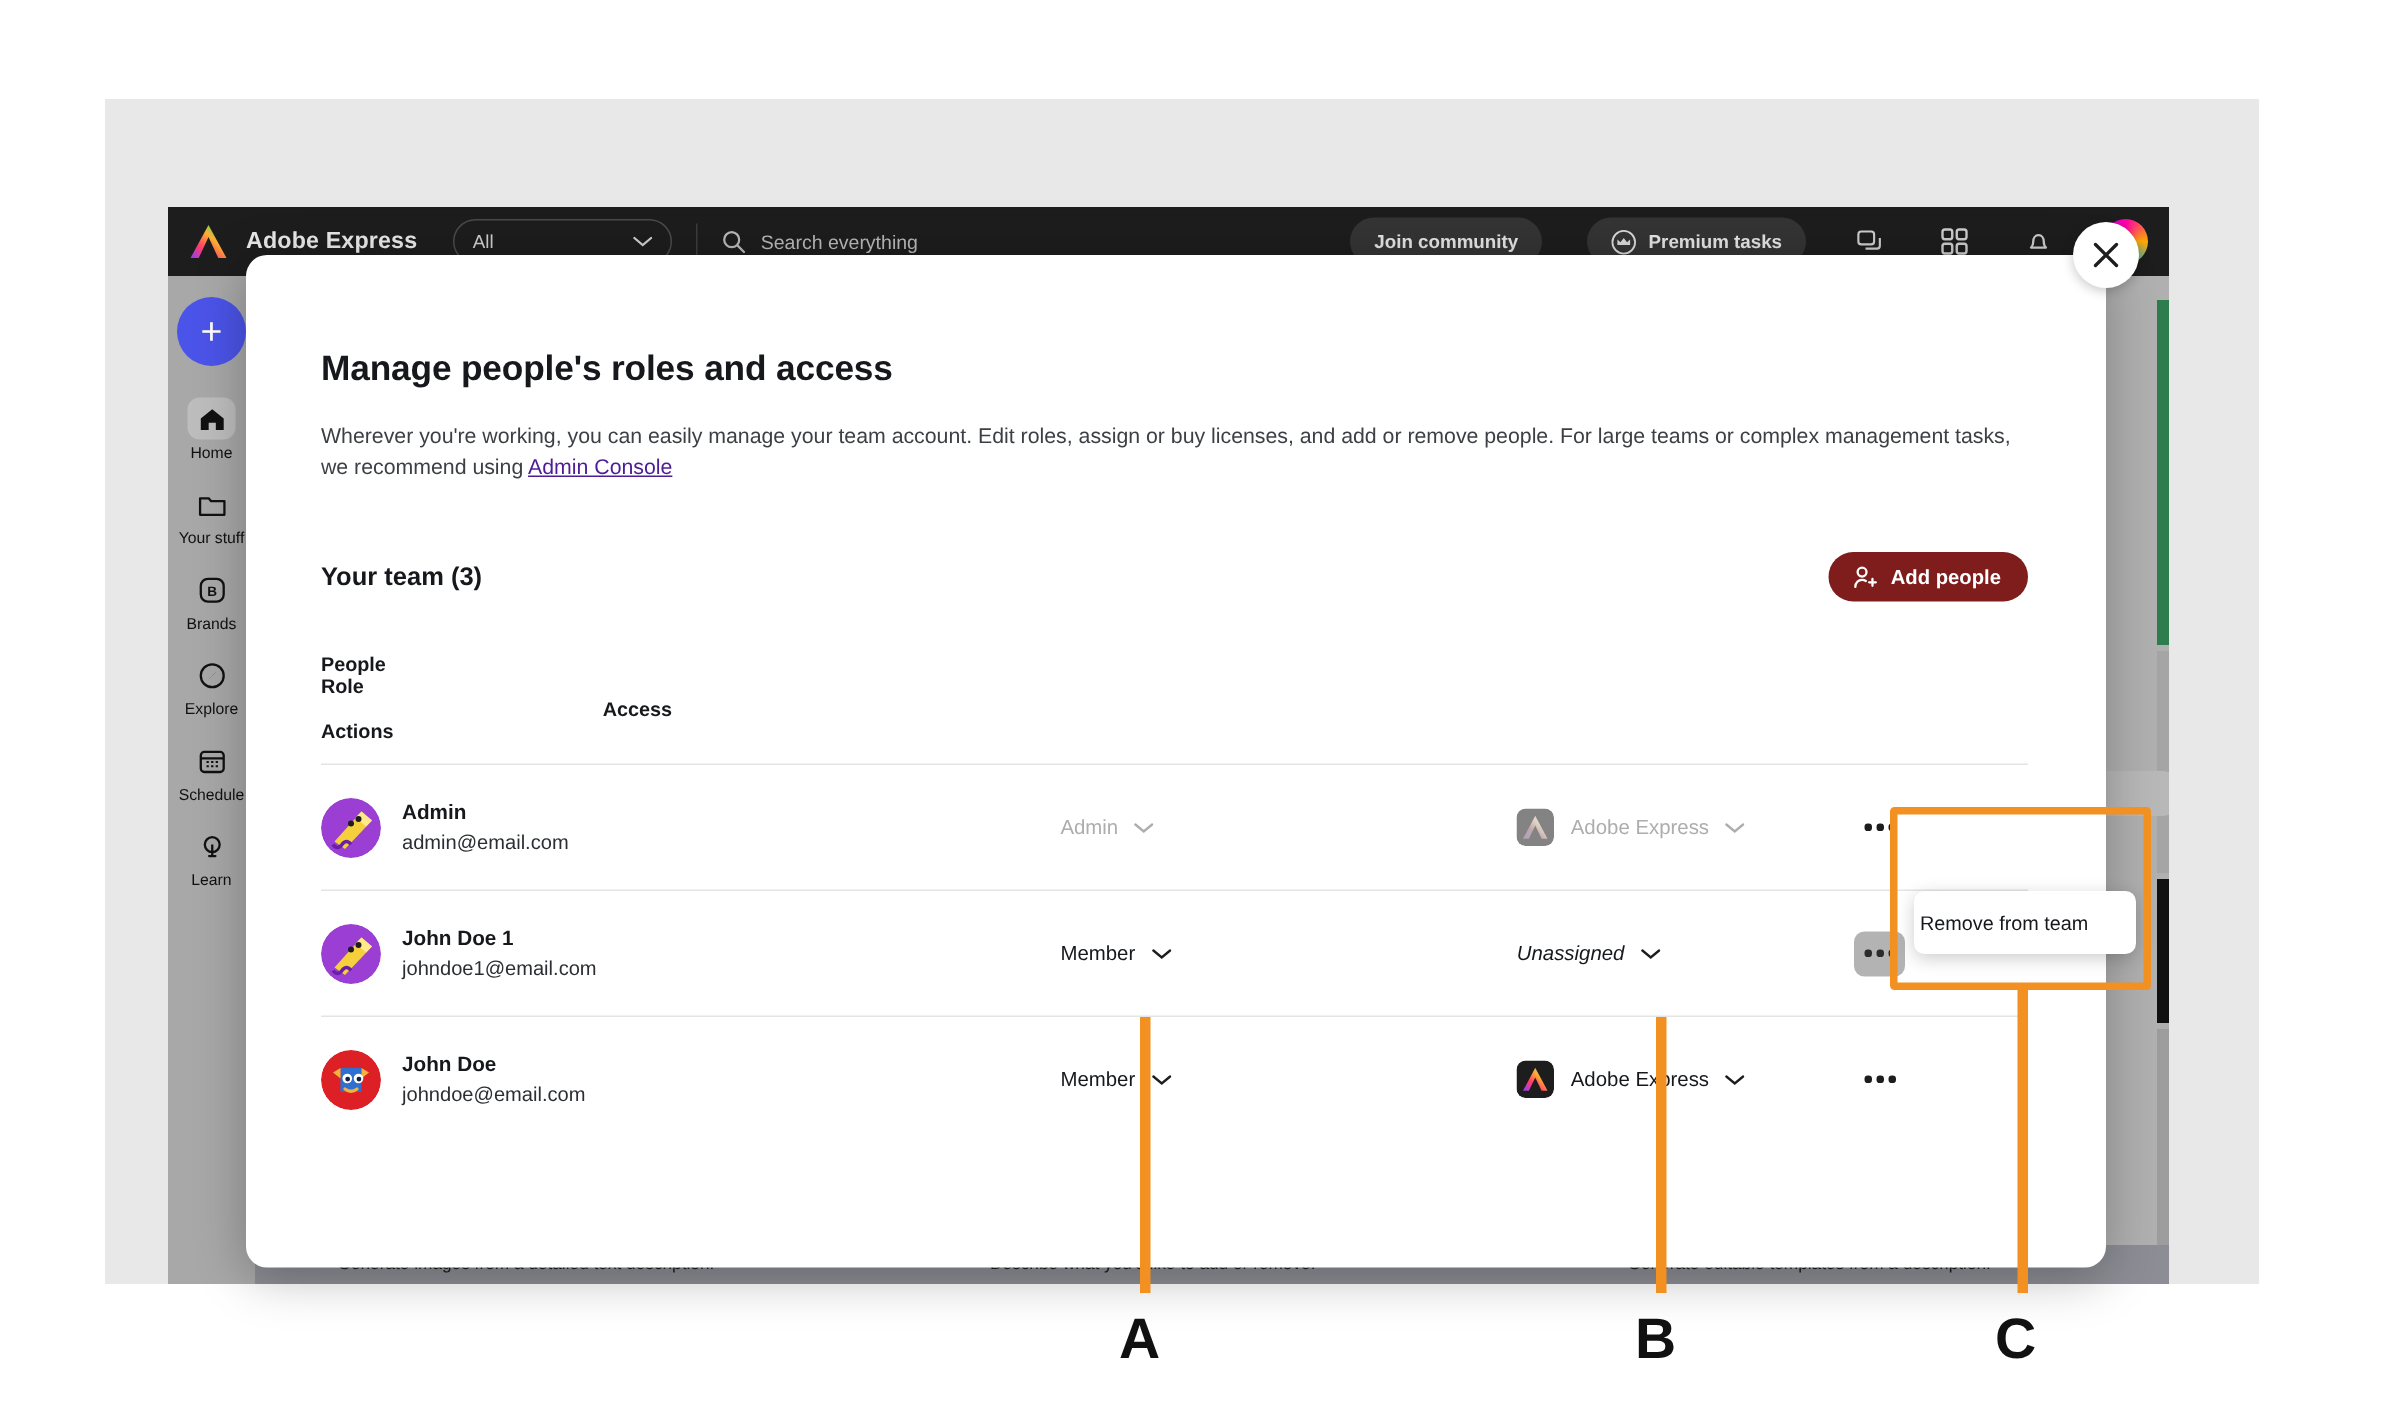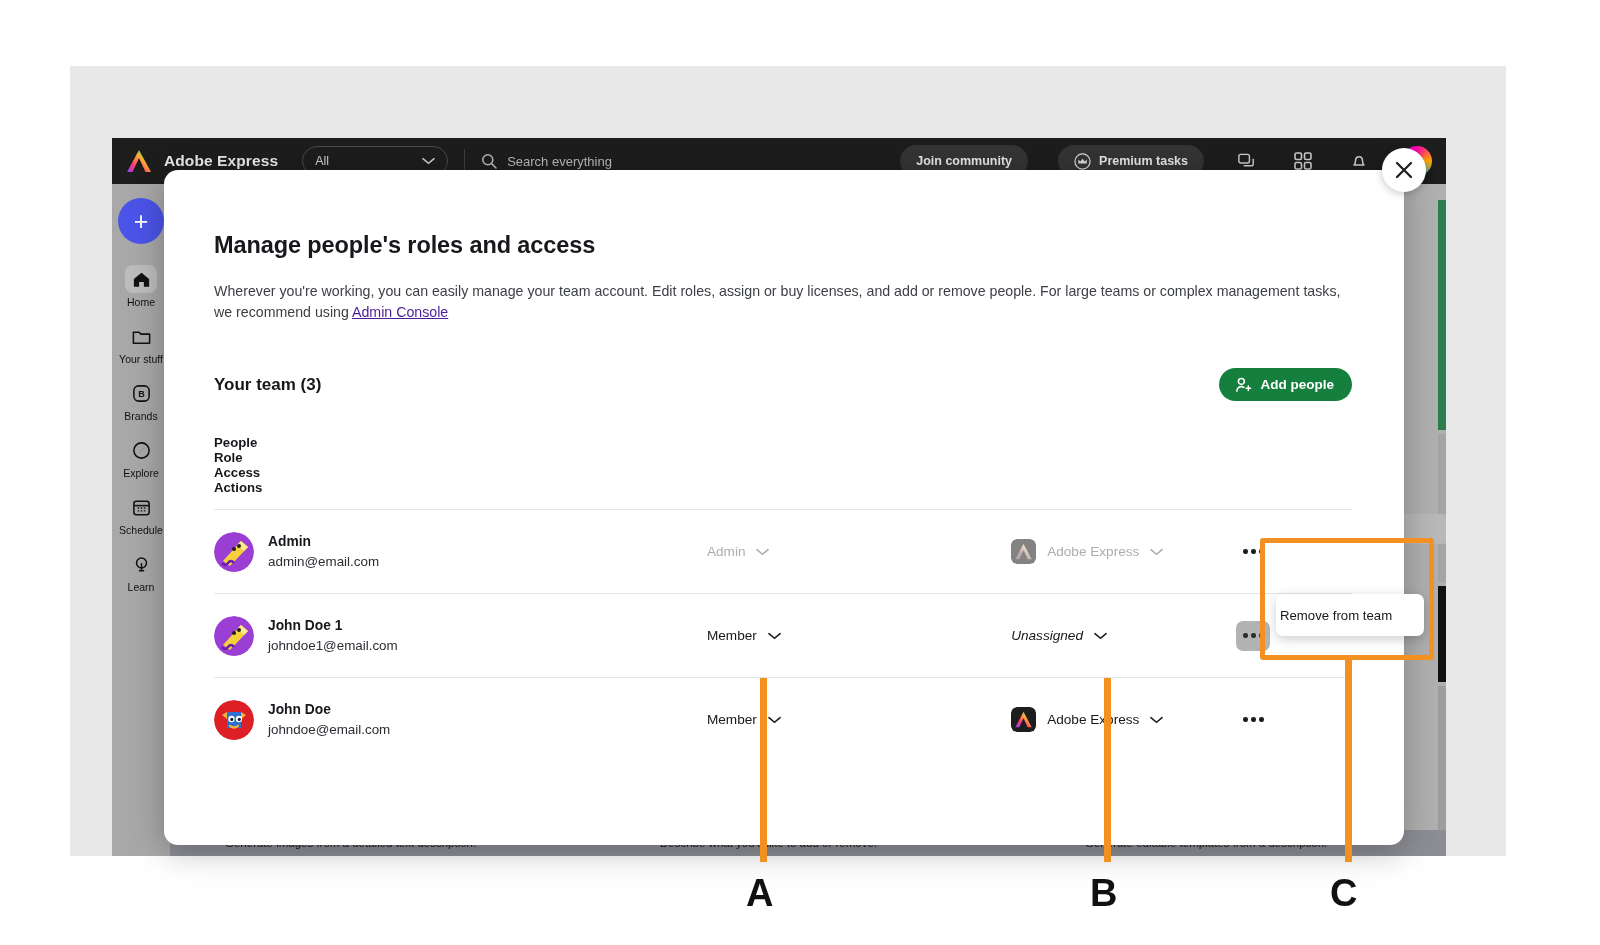--- a/index.html
+++ b/index.html
@@ -113,35 +113,35 @@
     margin-top: 22px; font-size: 14.2px; line-height: 1.45; color:#3c3f44;
     max-width: 1148px;
   }
   .modal-desc a { color:#4c1d95; }
 
   .team-row {
     margin-top: 46px; display:flex; align-items:center; justify-content:space-between;
   }
   .team-title { font-size: 17px; font-weight:700; color:#16181c; }
   .add-people {
-    height: 33px; border-radius:17px; background:#15803d; color:#fff;
+    height: 33px; border-radius:17px; background:#7f1d1d; color:#fff;
     font-size:13.5px; font-weight:700; display:flex; align-items:center;
     gap:9px; padding: 0 18px 0 15px;
   }
 
   
   .tbl { margin-top: 34px; width: 1138px; }
   .tbl-head {
     display:flex; font-size:13.2px; font-weight:700; color:#16181c;
     padding-bottom: 14px;
     flex-direction: column;
   }
   .c-people { width: 512px; }
   .c-role   { width: 316px; }
-  .c-access { width: 234px; }
+  .c-access { width: 234px; text-align: right; }
   .c-actions{ width: 120px; }
 
   .trow {
     display:flex; align-items:center; height: 84px;
     border-top:1px solid #e4e4e4;
   }
   .person { display:flex; align-items:center; gap:14px; }
   .pav { width:40px; height:40px; border-radius:50%; flex:none; position:relative; overflow:hidden; }
   .pname { font-size:13.8px; font-weight:700; color:#16181c; line-height:1.45; }
   .pmail { font-size:13.4px; color:#2b2e33; line-height:1.45; }

